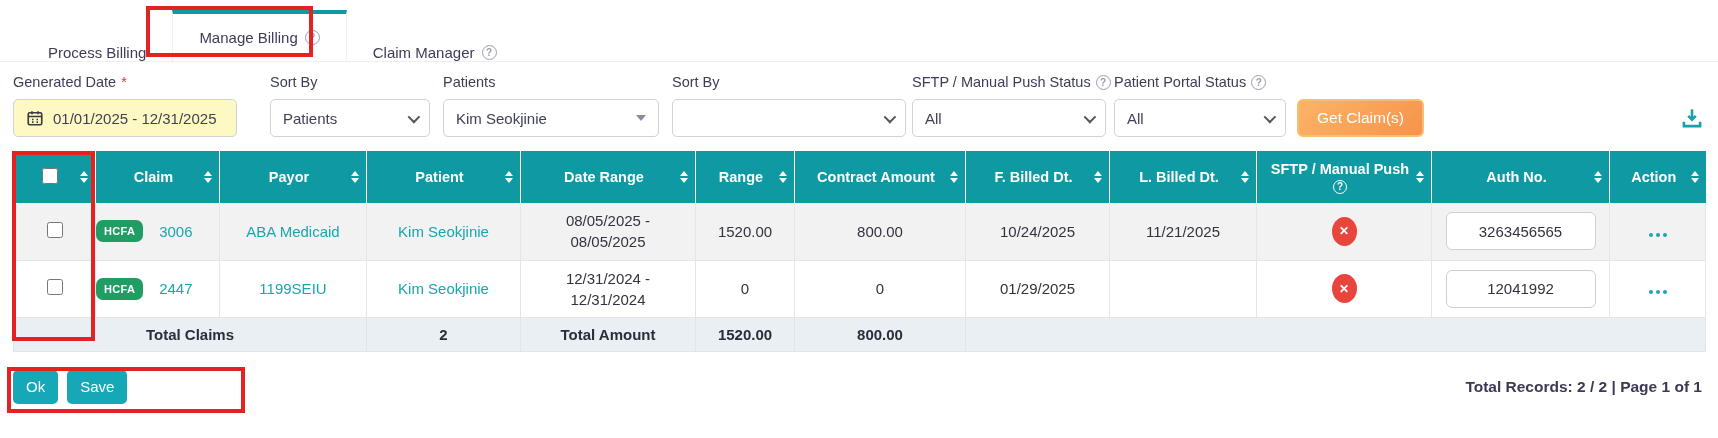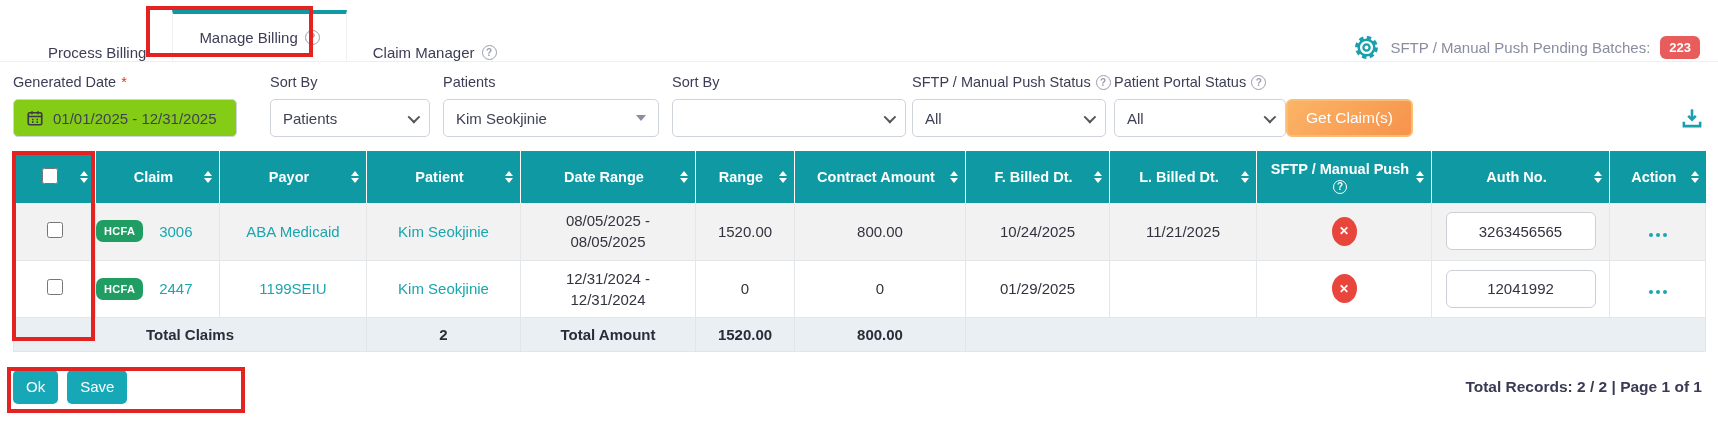--- a/index.html
+++ b/index.html
@@ -24,21 +24,21 @@
   .filters { display:flex; align-items:flex-end; padding:12px 13px 14px 13px; }
   .field { display:flex; flex-direction:column; gap:9px; }
   .flabel { font-size:14.5px; color:#3d3d56; display:flex; align-items:flex-end; gap:5px; white-space:nowrap; }
   .req { color:#e03131; }
   .ctrl { height:38px; border:1px solid #ced4da; border-radius:5px; background:#fff;
     display:flex; align-items:center; font-size:15px; color:#3f4254; padding:0 12px; position:relative; }
   .ctrl .chev { margin-left:auto; width:9px; height:9px; border-right:2px solid #555;
     border-bottom:2px solid #555; transform:rotate(45deg) translateY(-2px); }
   .ctrl .caret { margin-left:auto; width:0; height:0; border-left:5px solid transparent;
     border-right:5px solid transparent; border-top:6px solid #8a8d9f; }
-  .dateinput { background:#84cc16; gap:9px; }
+  .dateinput { background:#fef9c3; gap:9px; }
   .btn-orange { height:38px; border:2px solid #f9bd74; border-radius:6px;
     background:linear-gradient(135deg,#fbb466,#f7934c); color:#fff; font-size:15.5px;
     padding:0 18px; display:flex; align-items:center; cursor:pointer; }
   .dl-icon { margin-left:auto; margin-bottom:6px; cursor:pointer; }
 
   
   .tablewrap { padding:0 13px;border-radius:18px; }
   table { width:1692px; table-layout:fixed; border-collapse:collapse; }
   thead th { background:#0e99a3; color:#fff; font-size:14.5px; font-weight:bold;
     height:52px; border-right:1px solid rgba(255,255,255,.55); position:relative;
@@ -93,29 +93,20 @@
       <span>Process Billing</span>
     </div>
     <div class="tab active">
       <span>Manage Billing</span>
       <span class="help"></span>
     </div>
     <div class="tab">
       <span>Claim Manager</span>
       <span class="help"></span>
     </div>
-    <div class="tabbar-right">
-      <svg width="27" height="27" viewBox="0 0 26 26">
-        <circle cx="13" cy="13" r="9" fill="none" stroke="#18a0ac" stroke-width="4" stroke-dasharray="4 3.07"></circle>
-        <circle cx="13" cy="13" r="7.5" fill="none" stroke="#18a0ac" stroke-width="2.4"></circle>
-        <circle cx="13" cy="13" r="3" fill="none" stroke="#18a0ac" stroke-width="2.2"></circle>
-      </svg>
-      <span>SFTP / Manual Push Pending Batches:</span>
-      <span class="badge-red">223</span>
-    </div>
   </div>
 
   <div class="filters">
     <div class="field" style="width:224px;">
       <span class="flabel">
           <span>Generated Date</span>
           <span class="req">*</span>
         </span>
       <div class="ctrl dateinput">
         <svg width="18" height="18" viewBox="0 0 24 24" fill="none" stroke="#3a3a44" stroke-width="2.2">
@@ -165,21 +156,21 @@
       <span class="flabel">
           <span>Patient Portal Status</span>
           <span class="help"></span>
         </span>
       <div class="ctrl">
         <span>All</span>
         <span class="chev"></span>
       </div>
     </div>
 
-    <button class="btn-orange" style="text-align:center;">Get Claim(s)</button>
+    <button class="btn-orange" style="margin-left:11px;text-align:center;">Get Claim(s)</button>
 
     <svg class="dl-icon" width="26" height="26" viewBox="0 0 24 24" fill="none" stroke="#18a0ac" stroke-width="2.4">
       <path d="M12 4v9"></path>
         <path d="M8.5 10L12 13.5L15.5 10"></path>
         <path d="M4.5 15.5v4h15v-4"></path>
     </svg>
   </div>
 
   <div class="tablewrap">
     <table>

